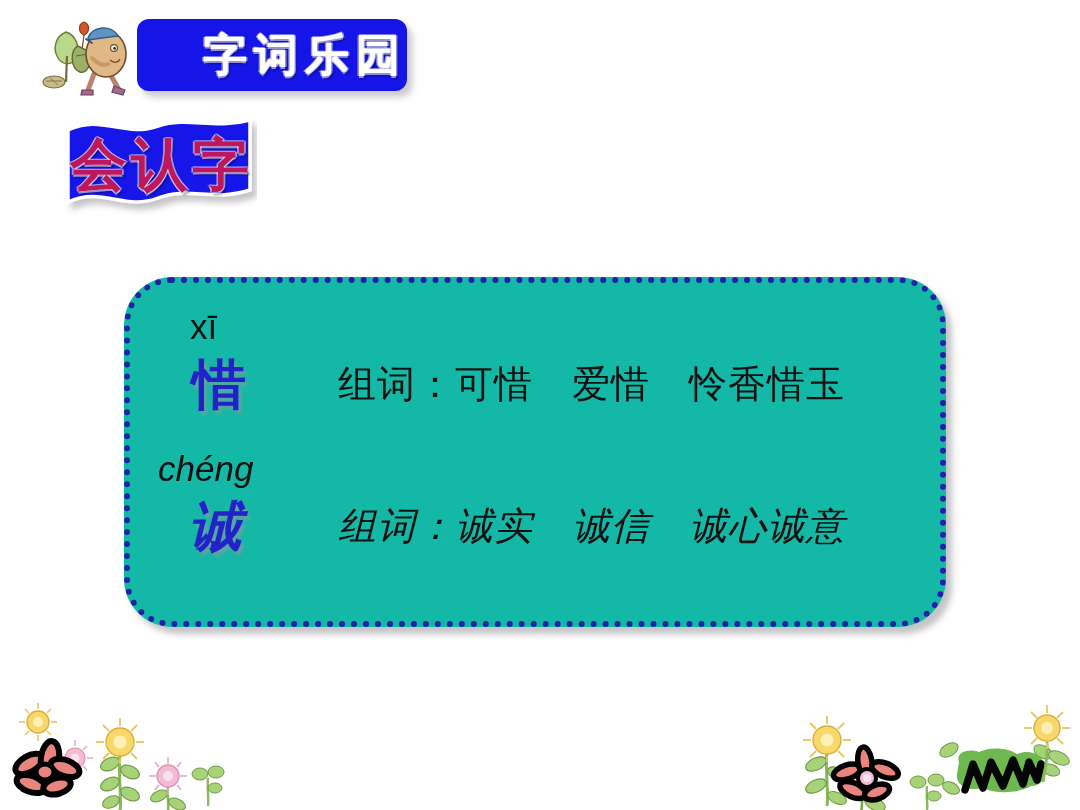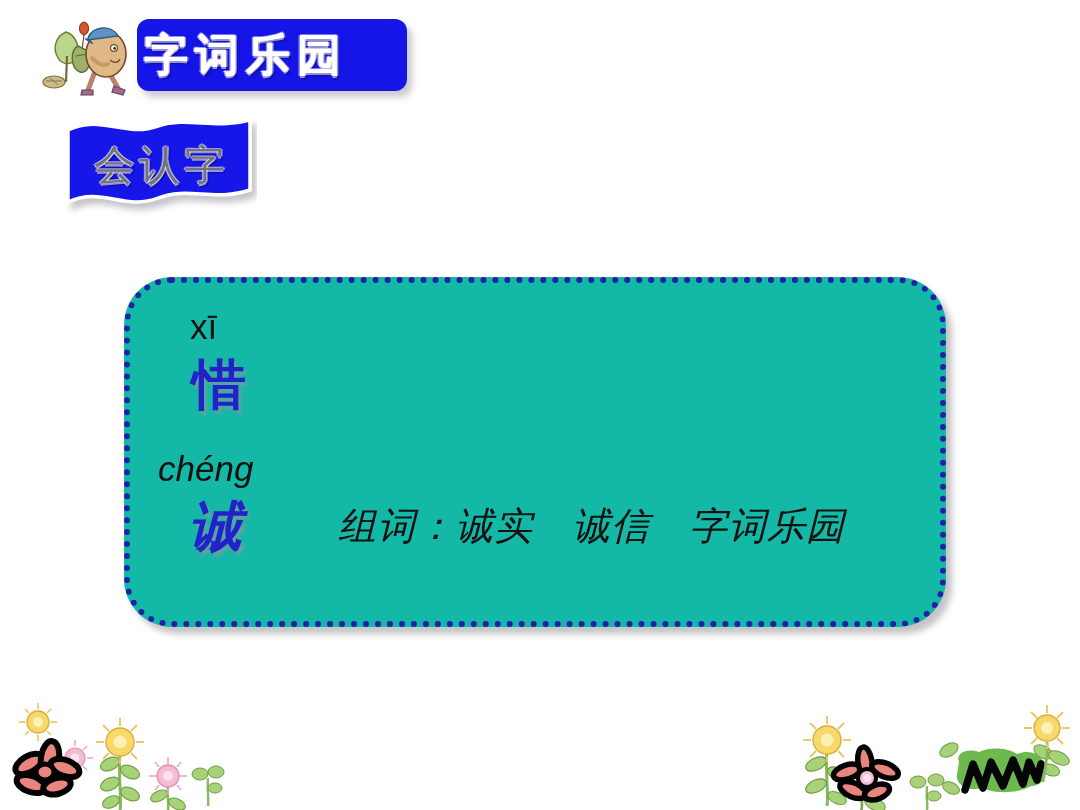--- a/index.html
+++ b/index.html
@@ -29,21 +29,21 @@
     position: absolute;
     left: 137px;
     top: 19px;
     width: 270px;
     height: 72px;
     background: #1515e8;
     border-radius: 12px;
     box-shadow: 5px 6px 7px rgba(120,120,130,0.40);
     display: flex;
     align-items: center;
-    justify-content: flex-start;
+    justify-content: flex-end;
   }
   #title-plaque .plaque-text {
     color: #ffffff;
     font-family: "DejaVu Serif", serif;
     font-size: 44px;
     font-weight: bold;
     letter-spacing: 7px;
     text-indent: 7px;
     line-height: 1;
     text-shadow:
@@ -63,24 +63,24 @@
     height: 104px;
   }
   #ribbon svg { display: block; width: 100%; height: 100%; }
   #ribbon .ribbon-text {
     position: absolute;
     left: 0; top: 0; right: 0; bottom: 0;
     display: flex;
     align-items: center;
     justify-content: center;
     padding-top: 2px;
-    color: #737373;
+    color: #be185d;
     font-family: "DejaVu Serif", serif;
-    font-size: 41px;
-    font-weight: normal;
+    font-size: 57px;
+    font-weight: bold;
     letter-spacing: 4px;
     text-indent: 4px;
     text-shadow:
        1.5px 0 0 rgba(255,255,255,.55),
       -1.5px 0 0 rgba(255,255,255,.55),
        0 1.5px 0 rgba(255,255,255,.55),
        0 -1.5px 0 rgba(255,255,255,.55),
        2px 3px 2px rgba(0,0,20,.35);
   }
 
@@ -211,26 +211,27 @@
              Z" fill="#1515e8" stroke="#ffffff" stroke-width="3.5" filter="url(#ribbonShadow)"></path>
   </svg>
   <div class="ribbon-text">会认字</div>
 </div>
 
 <div id="content-panel">
 
   <div class="entry" id="entry-0">
     <div class="pinyin">xī</div>
     <div class="hanzi">惜</div>
+    <div class="words">组词：可惜　爱惜　怜香惜玉</div>
   </div>
 
   <div class="entry" id="entry-1">
     <div class="pinyin">chéng</div>
     <div class="hanzi">诚</div>
-    <div class="words">组词：诚实　诚信　字词乐园</div>
+    <div class="words">组词：诚实　诚信　诚心诚意</div>
   </div>
 
 </div>
 
 <div class="deco" id="deco-left">
   <svg viewBox="0 0 240 110" xmlns="http://www.w3.org/2000/svg">
 
     <g transform="translate(38,22)">
       <g stroke="#e8c65c" stroke-width="1.6">
         <path d="M0 -13 L0 -19"></path>

